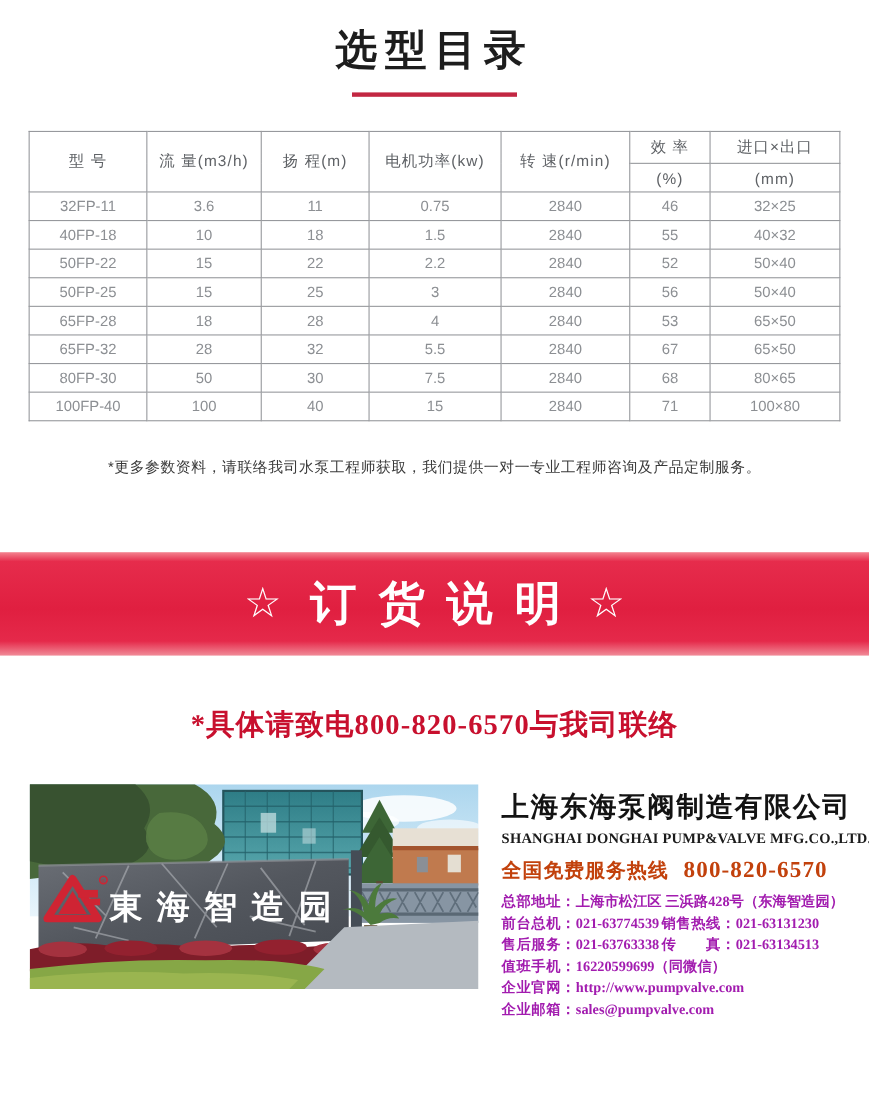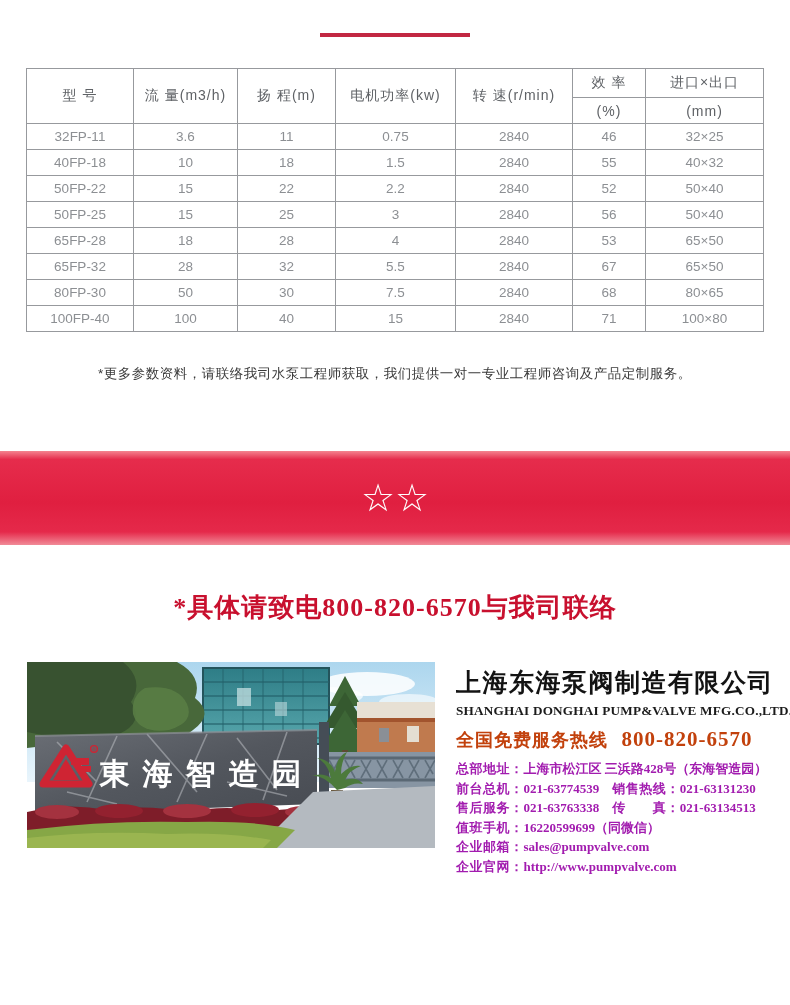--- a/index.html
+++ b/index.html
@@ -40,29 +40,30 @@
   .info{margin-left:21px;padding-top:4px;min-width:0;}
   .company-name{font-size:25px;font-weight:bold;color:#131313;letter-spacing:1.5px;white-space:nowrap;}
   .company-en{margin-top:4px;font-family:"Liberation Serif","DejaVu Serif",serif;font-weight:bold;
     font-size:13.2px;color:#1b1b1b;letter-spacing:0.2px;white-space:nowrap;}
   .hotline{margin-top:8px;color:#c2410c;font-weight:bold;white-space:nowrap;}
   .hotline-label{font-size:18px;letter-spacing:1px;}
   .hotline-number{font-family:"Liberation Serif","DejaVu Serif",serif;font-size:21px;margin-left:9px;letter-spacing:1px;}
   .contacts{margin-top:7px;font-family:"Liberation Serif","DejaVu Serif",serif;font-weight:bold;
     font-size:13px;color:#a21caf;line-height:19.5px;}
   .contact-line{white-space:nowrap;}
-  .pair + .pair{margin-left:13px;}
+  .pair + .pair{margin-left:2px;}
   .clabel{letter-spacing:0.5px;}
 </style>
 </head>
 <body>
 
 <div class="page">
 
   <div class="title-wrap">
+    <div class="page-title">选型目录</div>
     <div class="title-underline"></div>
   </div>
 
   <table class="spec-table">
     <colgroup>
       <col style="width:107px">
         <col style="width:104px">
         <col style="width:98px">
       <col style="width:120px">
         <col style="width:117px">
@@ -157,20 +158,21 @@
           <td>71</td>
           <td>100×80</td>
         </tr>
       </tbody>
   </table>
 
   <div class="footnote">*更多参数资料，请联络我司水泵工程师获取，我们提供一对一专业工程师咨询及产品定制服务。</div>
 
   <div class="banner">
     <span class="banner-star">☆</span>
+    <span class="banner-title">订货说明</span>
     <span class="banner-star">☆</span>
   </div>
 
   <div class="notice">
     <div class="notice-line">*具体请致电800-820-6570与我司联络</div>
   </div>
 
   <div class="bottom">
 
     <div class="photo-wrap">
@@ -274,19 +276,19 @@
       <div class="company-en">SHANGHAI DONGHAI PUMP&amp;VALVE MFG.CO.,LTD.</div>
       <div class="hotline">
         <span class="hotline-label">全国免费服务热线</span>
         <span class="hotline-number">800-820-6570</span>
       </div>
       <div class="contacts">
           <div class="contact-line"><span class="pair"><span class="clabel">总部地址：</span><span class="cvalue">上海市松江区 三浜路428号（东海智造园）</span></span></div>
           <div class="contact-line"><span class="pair"><span class="clabel">前台总机：</span><span class="cvalue">021-63774539</span></span><span class="pair"><span class="clabel">销售热线：</span><span class="cvalue">021-63131230</span></span></div>
           <div class="contact-line"><span class="pair"><span class="clabel">售后服务：</span><span class="cvalue">021-63763338</span></span><span class="pair"><span class="clabel">传　　真：</span><span class="cvalue">021-63134513</span></span></div>
           <div class="contact-line"><span class="pair"><span class="clabel">值班手机：</span><span class="cvalue">16220599699（同微信）</span></span></div>
+          <div class="contact-line"><span class="pair"><span class="clabel">企业官网：</span><span class="cvalue">http://www.pumpvalve.com</span></span></div>
           <div class="contact-line"><span class="pair"><span class="clabel">企业邮箱：</span><span class="cvalue">sales@pumpvalve.com</span></span></div>
-          <div class="contact-line"><span class="pair"><span class="clabel">企业官网：</span><span class="cvalue">http://www.pumpvalve.com</span></span></div>
         </div>
     </div>
 
   </div>
 </div>
 
 </body></html>

